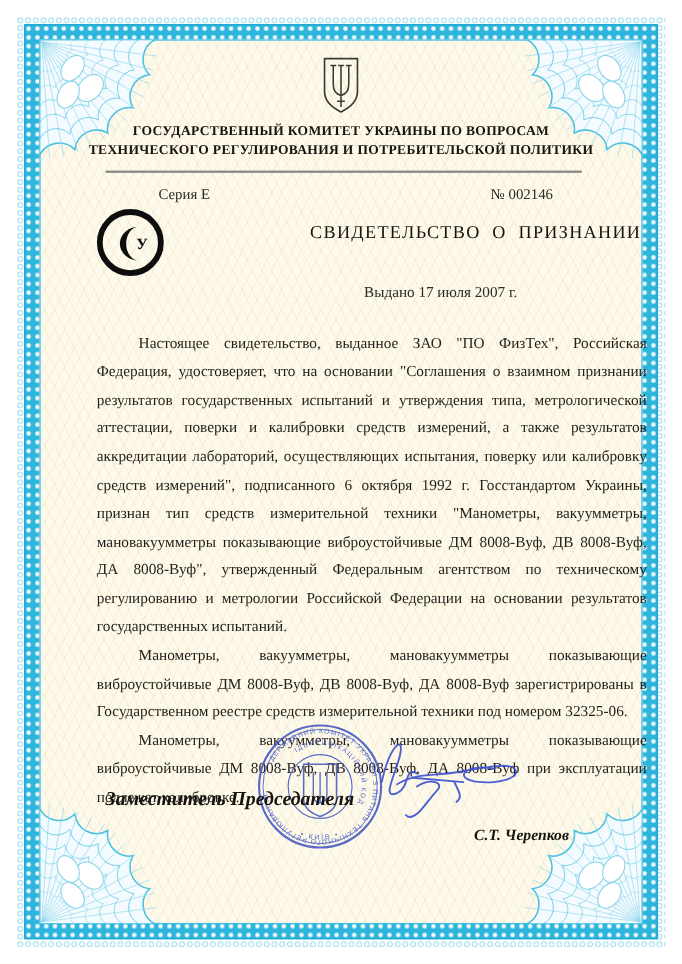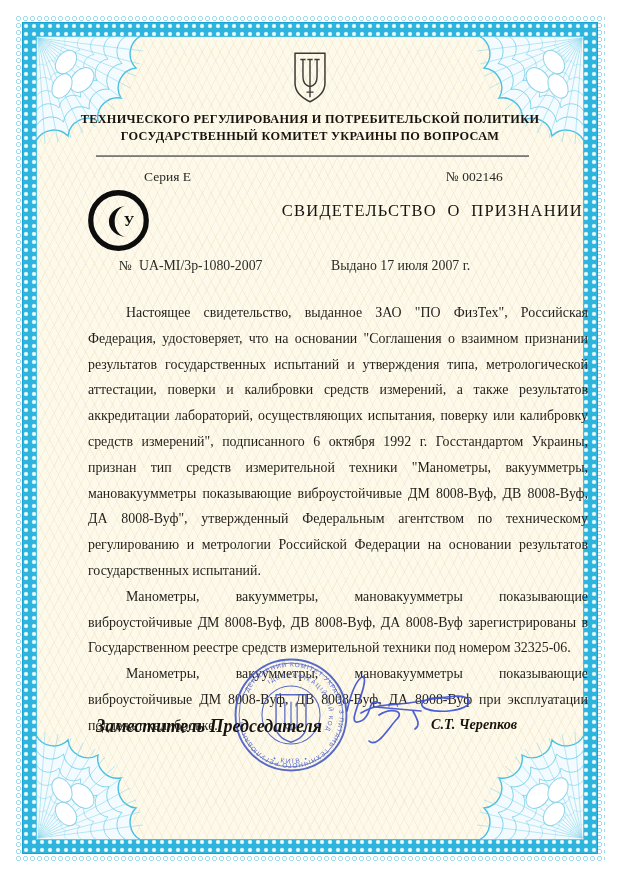--- a/index.html
+++ b/index.html
@@ -42,21 +42,21 @@
   .subtitle{position:absolute;top:198px;left:0;right:0;text-align:center;
     font-weight:bold;font-size:14.6px;color:#17130f;}
   .numrow-no{position:absolute;top:221px;left:82px;font-size:13.8px;color:#2a2a26;white-space:pre;}
   .numrow-issued{position:absolute;top:221px;left:294px;font-size:13.8px;color:#2a2a26;}
   .bodytext{position:absolute;top:263px;left:24px;width:500px;
     font-size:13.9px;line-height:25.8px;color:#211e1a;text-align:justify;margin-left:27px;}
   .bodytext p{margin:0;text-indent:38px;}
   .bodytext p.last{text-indent:58px;}
   .footer-pos{position:absolute;top:679px;left:59px;
     font-weight:bold;font-style:italic;font-size:18px;color:#17130f;}
-  .footer-name{position:absolute;top:679px;left:394px;
+  .footer-name{position:absolute;top:715px;left:394px;
     font-weight:bold;font-style:italic;font-size:14.2px;color:#17130f;}
   .stamp{position:absolute;top:612px;left:188px;opacity:.88;}
   .signature{position:absolute;top:616px;left:280px;opacity:.9;}
 </style>
 </head>
 <body>
 
 <div class="frame">
  <div class="band-cyan">
   <div class="paper">
@@ -192,38 +192,37 @@
           <path d="M25,10 V42"></path>
           <path d="M17,10 V30 Q17,39 25,41"></path>
           <path d="M33,10 V30 Q33,39 25,41"></path>
           <path d="M14,10 H20 M22,10 H28 M30,10 H36"></path>
           <path d="M21,47 H29 M25,42 V53"></path>
         </g>
       </svg>
     </div>
 
     <div class="header">
+      <div>ГОСУДАРСТВЕННЫЙ КОМИТЕТ УКРАИНЫ ПО ВОПРОСАМ</div>
       <div>ТЕХНИЧЕСКОГО РЕГУЛИРОВАНИЯ И ПОТРЕБИТЕЛЬСКОЙ ПОЛИТИКИ</div>
-      <div>ГОСУДАРСТВЕННЫЙ КОМИТЕТ УКРАИНЫ ПО ВОПРОСАМ</div>
     </div>
     <div class="rule"></div>
 
     <div class="series">Серия Е</div>
     <div class="docno">№ 002146</div>
 
     <div class="logo">
       <svg width="67" height="67" viewBox="0 0 70 70">
         <circle cx="35" cy="35" r="29" fill="none" stroke="#0d0d0d" stroke-width="5.5"></circle>
         <path d="M43,20 A18,16 0 1 0 43,52 A12,16 0 1 1 43,20 Z" fill="#0d0d0d"></path>
         <text x="46" y="41" font-size="15" font-weight="bold" text-anchor="middle" font-family="Liberation Serif, serif" fill="#0d0d0d">У</text>
       </svg>
     </div>
 
     <div class="title">СВИДЕТЕЛЬСТВО  О  ПРИЗНАНИИ</div>
-    <div class="numrow-no">№  UA-MI/3р-1080-2007</div>
     <div class="numrow-issued">Выдано 17 июля 2007 г.</div>
 
     <div class="bodytext">
       <p>Настоящее свидетельство, выданное ЗАО "ПО ФизТех", Российская Федерация, удостоверяет, что на основании "Соглашения о взаимном признании результатов государственных испытаний и утверждения типа, метрологической аттестации, поверки и калибровки средств измерений, а также результатов аккредитации лабораторий, осуществляющих испытания, поверку или калибровку средств измерений", подписанного 6 октября 1992 г. Госстандартом Украины, признан тип средств измерительной техники "Манометры, вакуумметры, мановакуумметры показывающие виброустойчивые ДМ 8008-Вуф, ДВ 8008-Вуф, ДА 8008-Вуф", утвержденный Федеральным агентством по техническому регулированию и метрологии Российской Федерации на основании результатов государственных испытаний.</p>
       <p>Манометры, вакуумметры, мановакуумметры показывающие виброустойчивые ДМ 8008-Вуф, ДВ 8008-Вуф, ДА 8008-Вуф зарегистрированы в Государственном реестре средств измерительной техники под номером 32325-06.</p>
       <p>Манометры, вакуумметры, мановакуумметры показывающие виброустойчивые ДМ 8008-Вуф, ДВ 8008-Вуф, ДА 8008-Вуф при эксплуатации подлежат калибровке.</p>
     </div>
 
     <svg class="stamp" width="132" height="132" viewBox="0 0 150 150">
       <defs>

